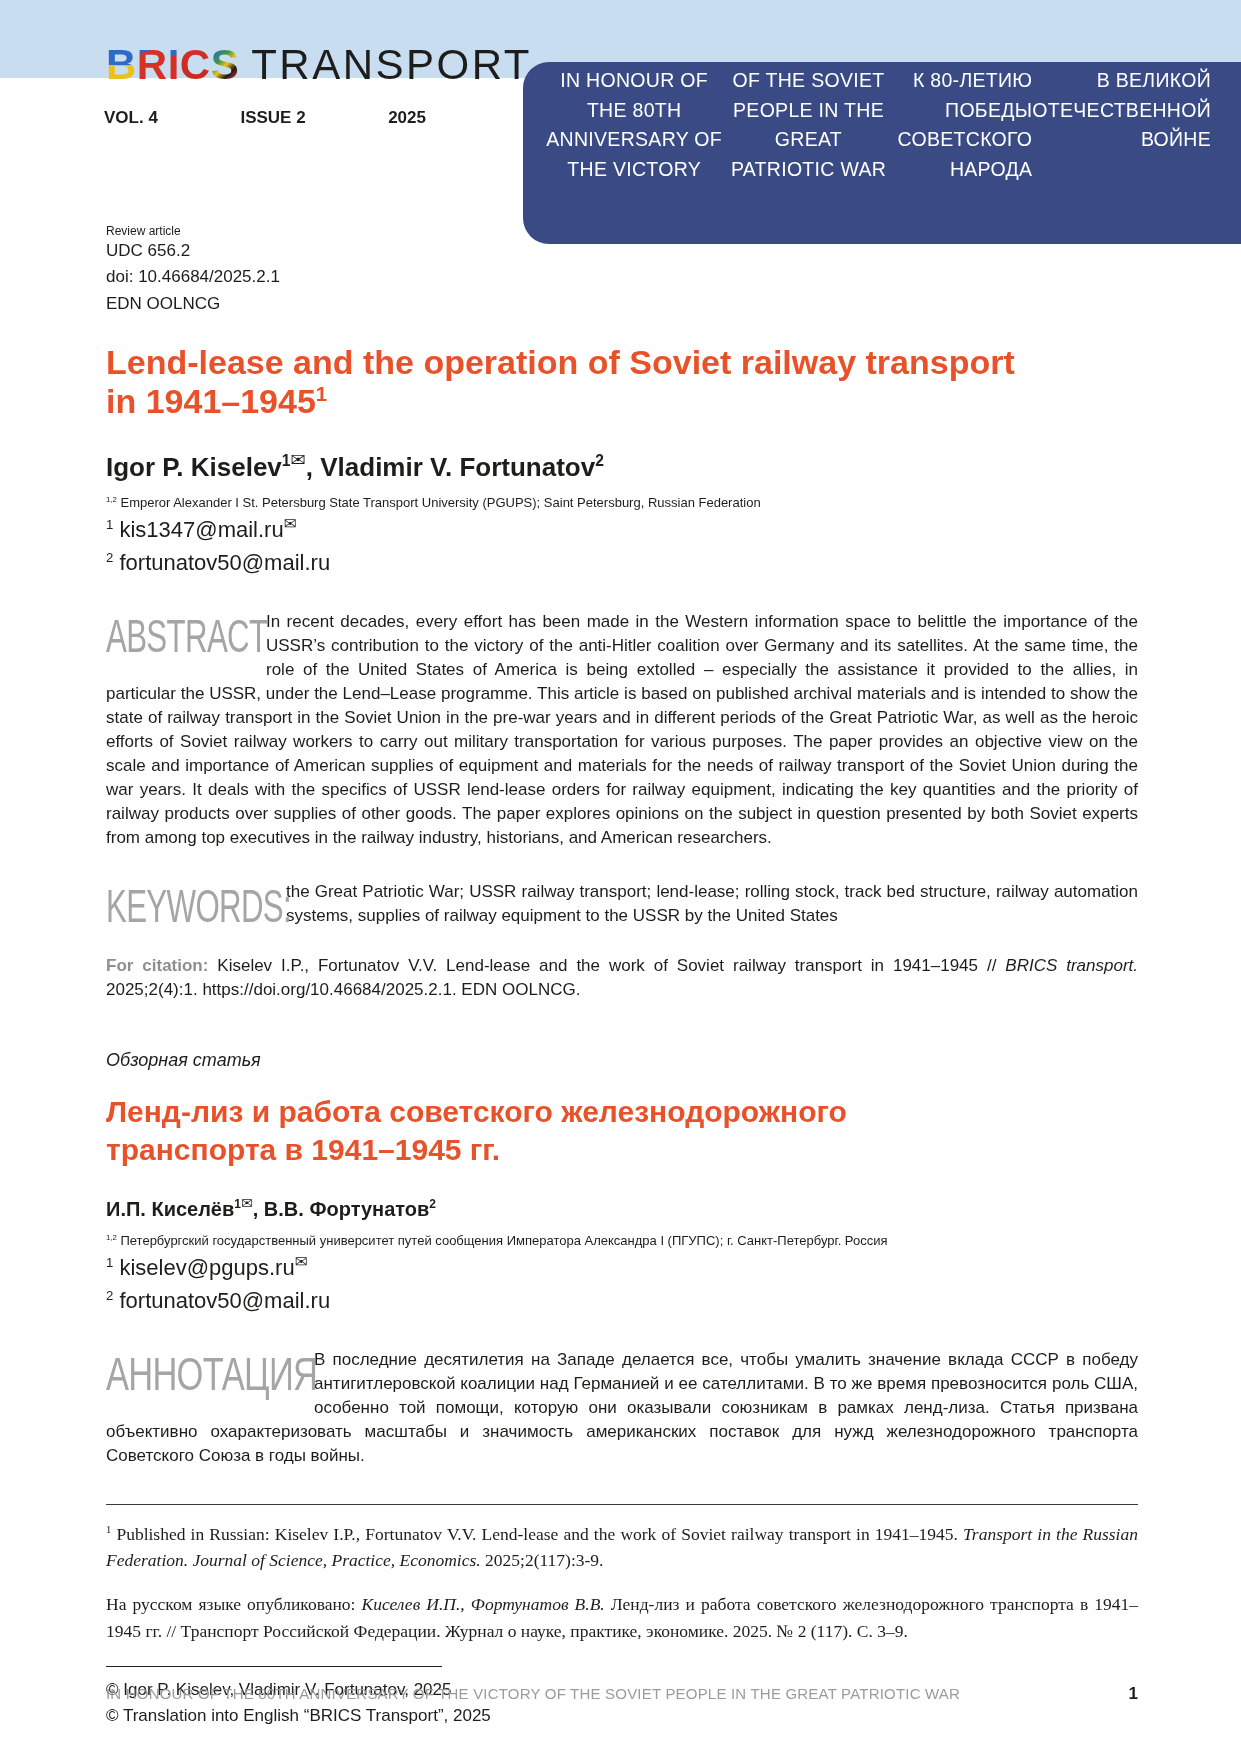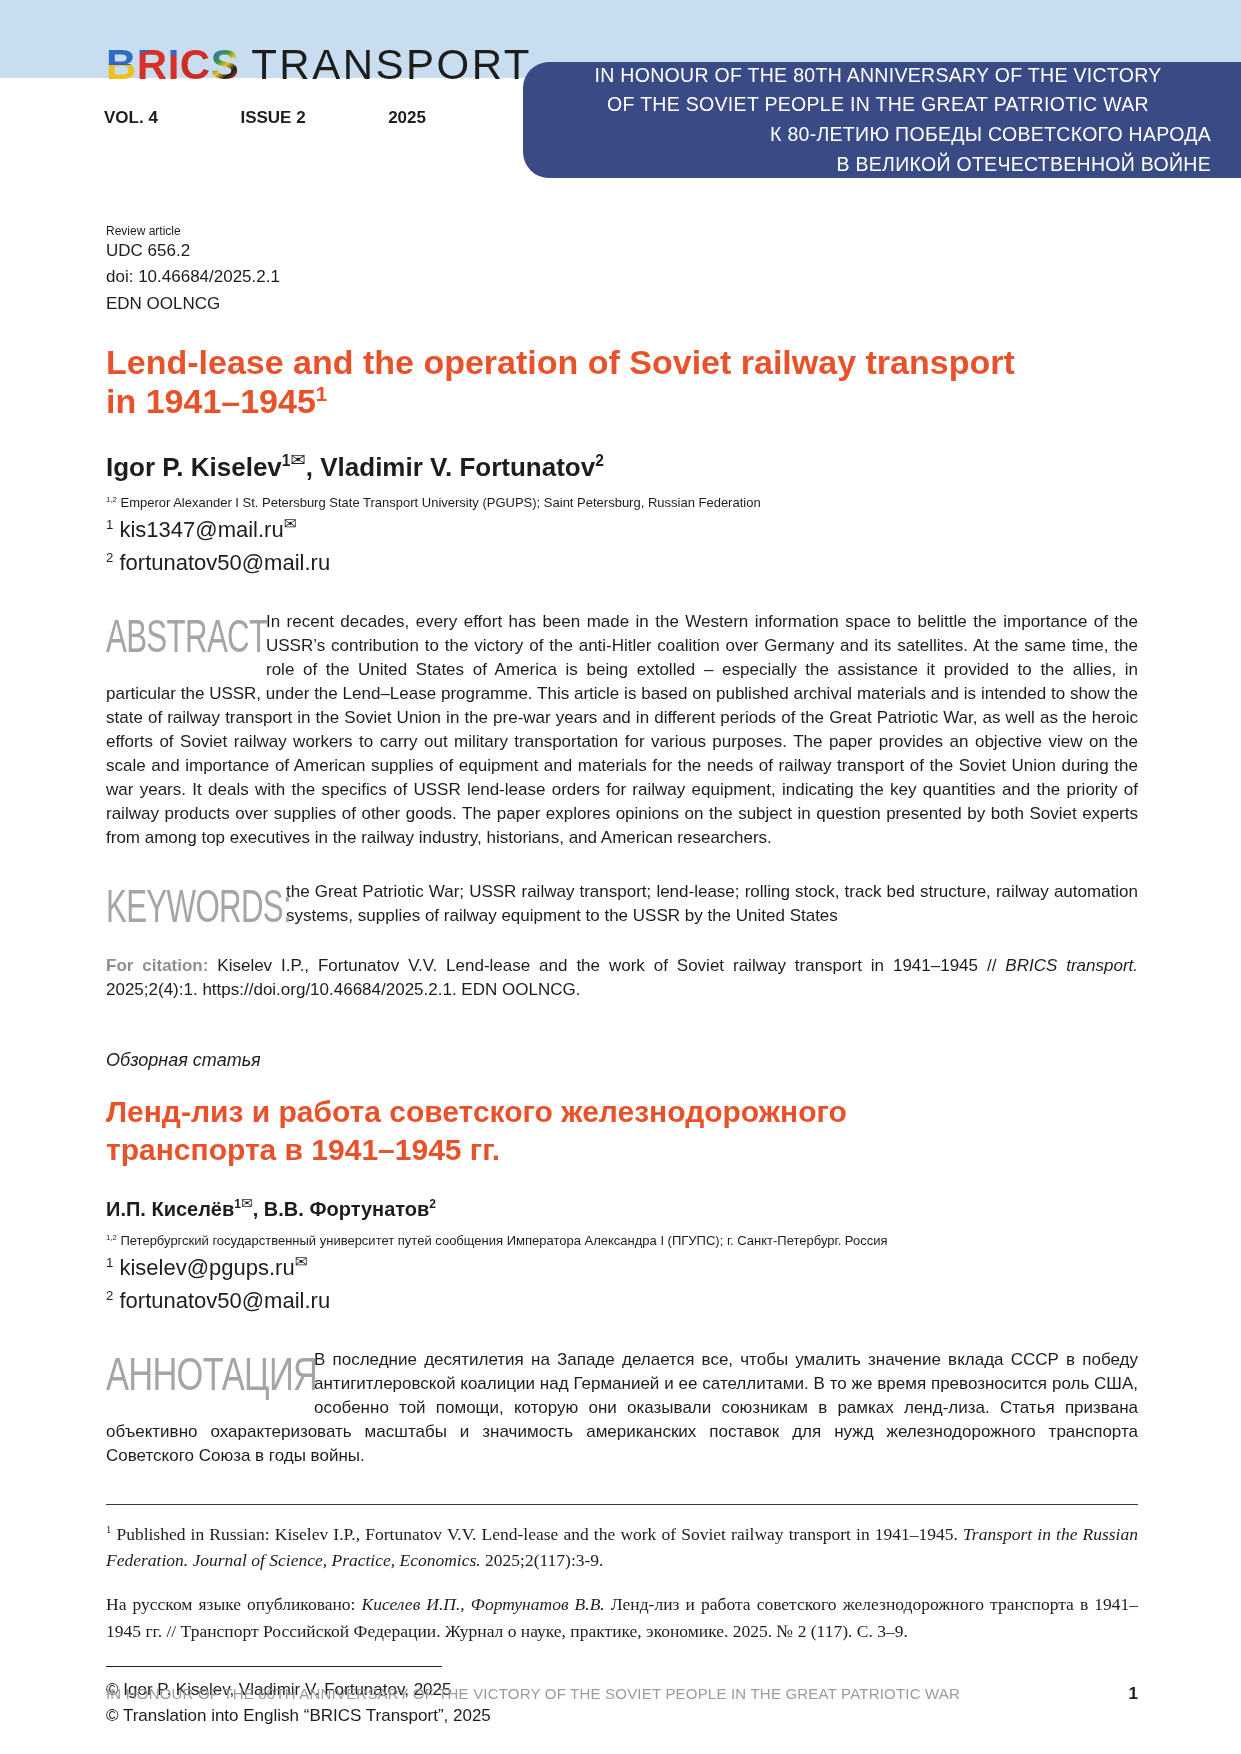--- a/index.html
+++ b/index.html
@@ -16,23 +16,23 @@
   .logo{position:absolute;top:44px;left:106px;font-size:42px;line-height:1;white-space:nowrap;}
   .logo-brics{font-weight:700;letter-spacing:.5px;}
   .logo-letter{color:var(--solid,#1d1d1b);}
   @supports ((-webkit-background-clip:text) or (background-clip:text)){
     .logo-letter{background-image:var(--grad);-webkit-background-clip:text;background-clip:text;color:transparent;}
   }
   .logo-transport{font-weight:400;color:#1d1d1b;margin-left:12px;letter-spacing:2.5px;}
   .volrow{position:absolute;top:108px;left:104px;width:322px;display:flex;justify-content:space-between;font-weight:700;font-size:17px;}
 
   .banner{
-    position:absolute;top:62px;left:523px;width:718px;height:116px;box-sizing:border-box;
+    position:absolute;top:62px;left:523px;width:718px;height:182px;box-sizing:border-box;
     background:#3A4A85;border-radius:26px 0 0 26px;color:#ffffff;
-    display:flex;flex-direction:column;justify-content:center;
+    display:flex;justify-content:center;
     padding:4px 30px 4px 22px;font-size:19.5px;line-height:1.52;letter-spacing:.3px;
   }
   .banner .en{text-align:center;}
   .banner .ru{text-align:right;}
 
   
   .content{position:absolute;top:224px;left:106px;width:1032px;}
   .article-type{font-size:12px;}
   .meta-line{font-size:17px;line-height:1.55;}
   .title-en{color:#E8522A;font-weight:700;font-size:34px;line-height:1.16;margin:26px 0 0;max-width:920px;}

